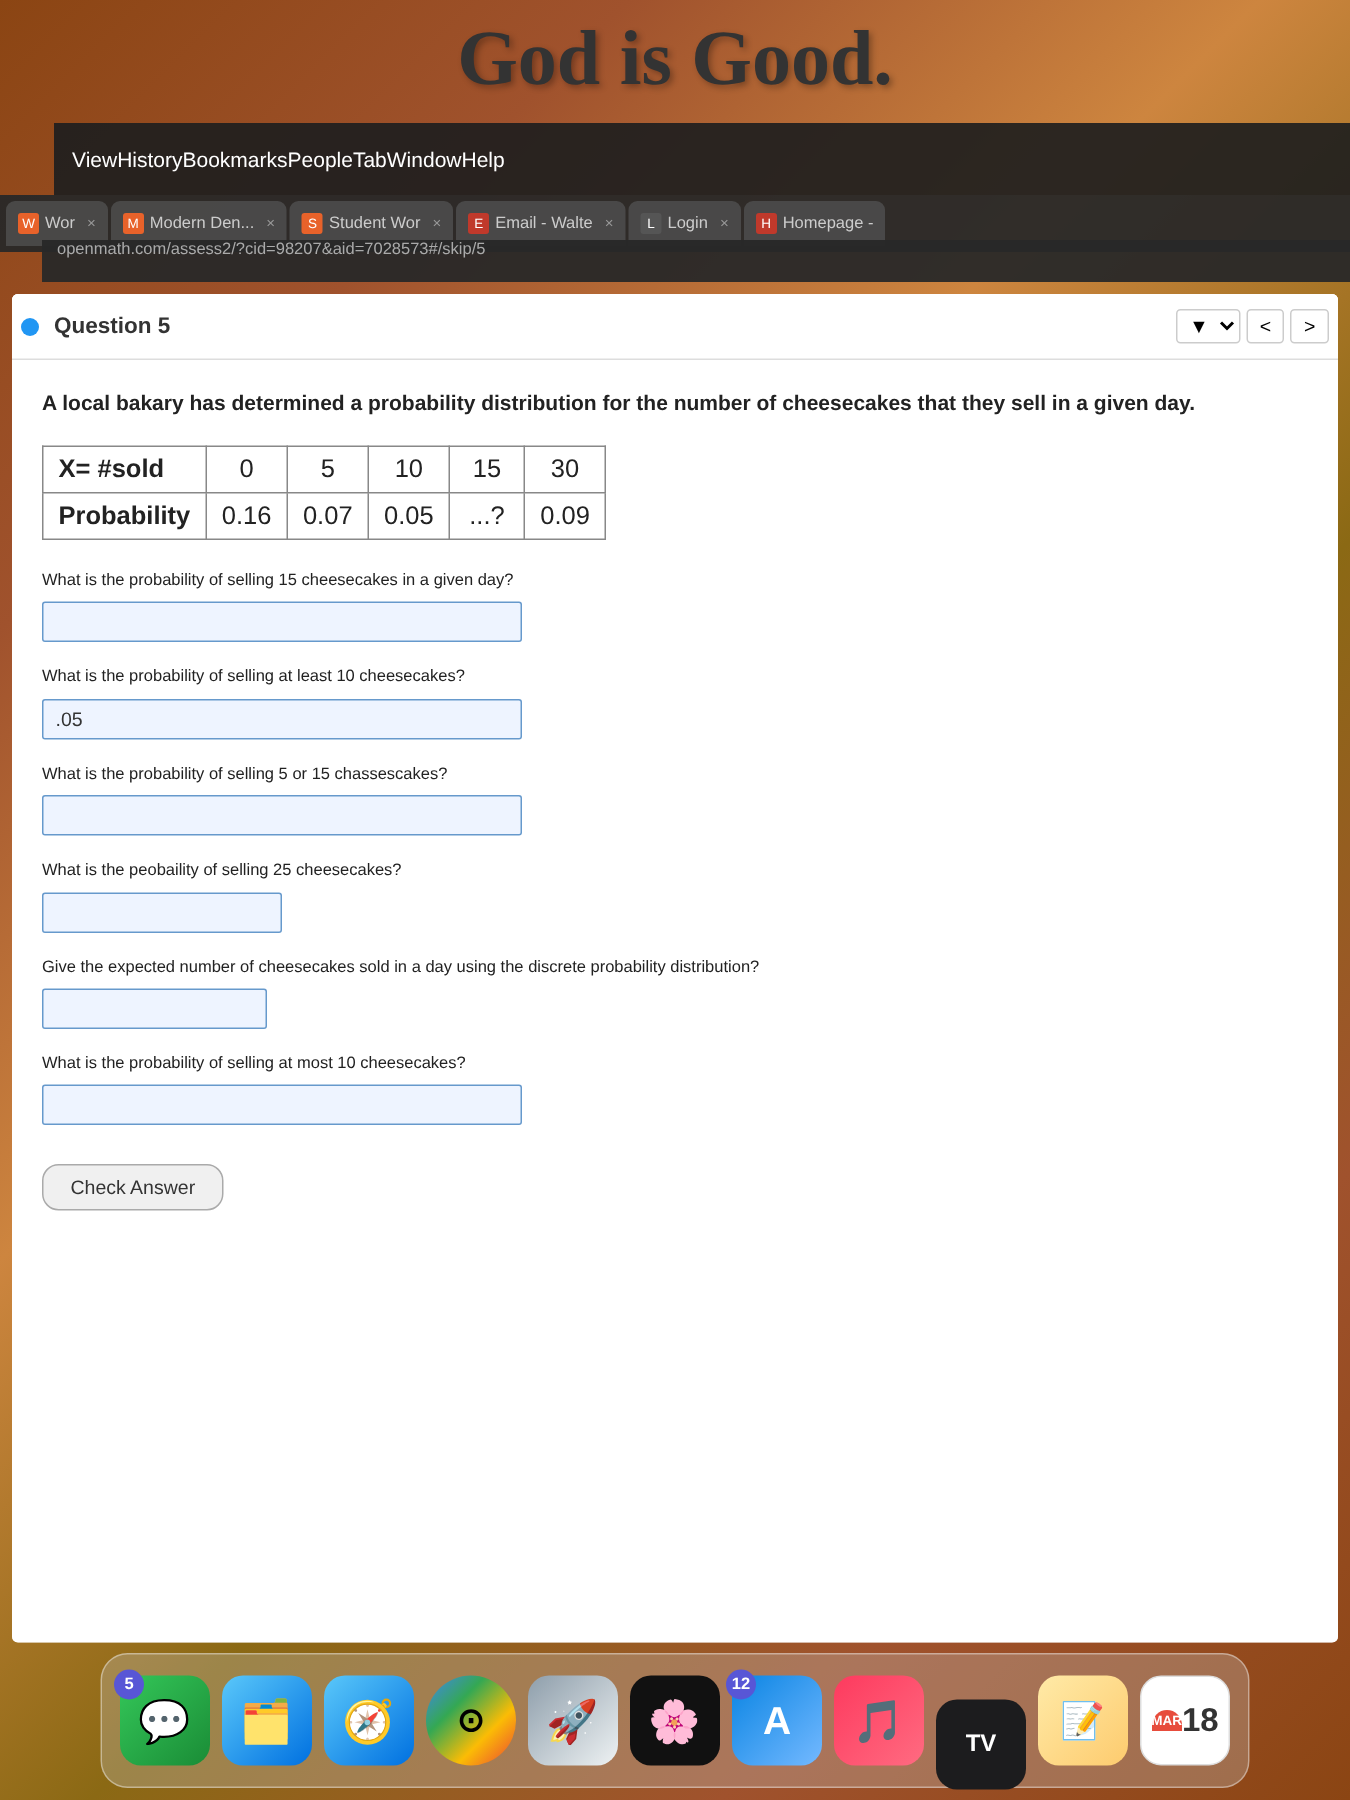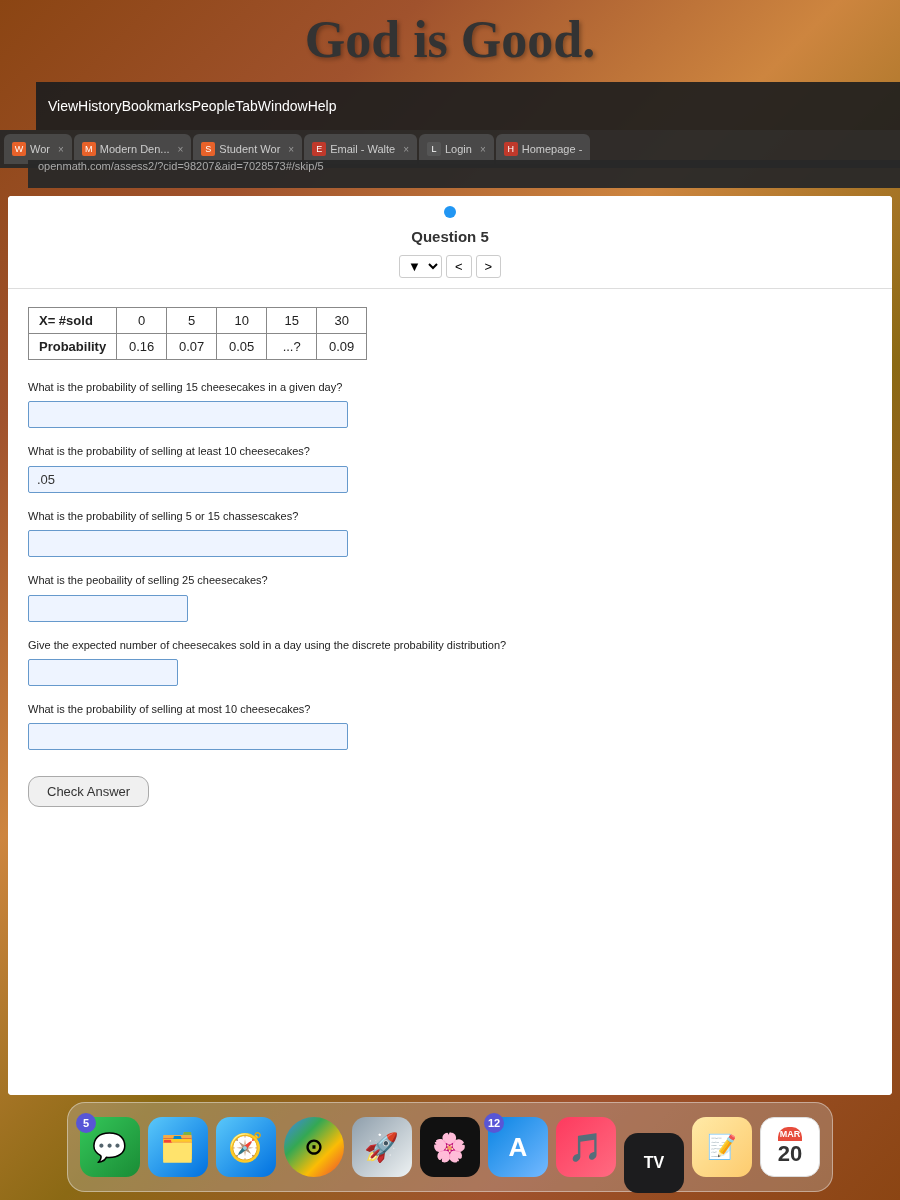--- a/index.html
+++ b/index.html
@@ -147,21 +147,20 @@
     }
 
     
     .question-header {
       display: flex;
       align-items: center;
       padding: 10px 6px;
       border-bottom: 1px solid #ddd;
       gap: 10px;
       background: #fff;
-      flex-direction: column;
     }
 
     .question-dot {
       width: 12px;
       height: 12px;
       background: #2196F3;
       border-radius: 50%;
       flex-shrink: 0;
     }
 
@@ -211,21 +210,21 @@
 
     
     .prob-table {
       border-collapse: collapse;
       margin-bottom: 20px;
     }
 
     .prob-table td {
       border: 1.5px solid #888;
       padding: 5px 10px;
-      font-size: 13px;
+      font-size: 17px;
       text-align: center;
       color: #222;
       min-width: 50px;
     }
 
     .prob-table td:first-child {
       text-align: left;
       font-weight: 600;
       min-width: 80px;
     }
@@ -325,21 +324,21 @@
     }
 
     
     .dock-messages { background: linear-gradient(135deg, #34c759, #1a8c36); }
     .dock-finder { background: linear-gradient(135deg, #5ac8fa, #0070e0); }
     .dock-safari { background: linear-gradient(135deg, #5ac8fa, #0070e0); }
     .dock-appstore { background: linear-gradient(135deg, #0984e3, #74b9ff); }
     .dock-music { background: linear-gradient(135deg, #fd3a5e, #ff6b81); }
     .dock-notes { background: linear-gradient(135deg, #ffeaa7, #fdcb6e); }
     .dock-calendar { background: #fff; border: 1px solid #ddd; color: #e74c3c; }
-    .dock-calendar-inner { display: flex; flex-direction: column; align-items: center; }
+    .dock-calendar-inner { display: flex; flex-direction: row; align-items: center; }
     .dock-calendar-month { background: #e74c3c; width: 100%; border-radius: 10px 10px 0 0; color: white; font-size: 9px; text-align: center; padding: 2px 0; }
     .dock-calendar-day { font-size: 22px; font-weight: bold; color: #333; }
 
     .dock-tv-text {
       color: #fff;
       font-size: 16px;
       font-weight: bold;
     }
   </style>
 </head>
@@ -403,20 +402,21 @@
       <div class="question-nav">
         <select class="nav-select">
           <option>▼</option>
         </select>
         <button class="nav-btn">&lt;</button>
         <button class="nav-btn">&gt;</button>
       </div>
     </div>
 
     <div class="question-body">
+      <div class="question-text">A local bakary has determined a probability distribution for the number of cheesecakes that they sell in a given day.</div>
 
       
       <table class="prob-table">
         <tbody>
             <tr>
           <td>X= #sold</td>
           <td>0</td>
           <td>5</td>
           <td>10</td>
           <td>15</td>
@@ -515,16 +515,16 @@
     <span class="dock-tv-text">TV</span>
   </div>
 
   <div class="dock-item dock-notes">
     <span style="font-size:24px;">📝</span>
   </div>
 
   <div class="dock-item dock-calendar">
     <div class="dock-calendar-inner">
       <div class="dock-calendar-month">MAR</div>
-      <div class="dock-calendar-day">20</div>
+      <div class="dock-calendar-day">18</div>
     </div>
   </div>
 </div>
 
 </body></html>

